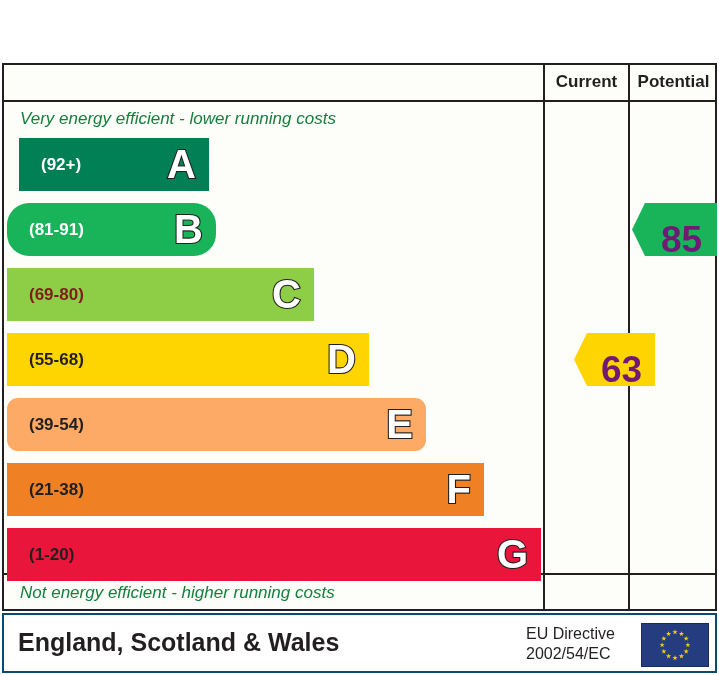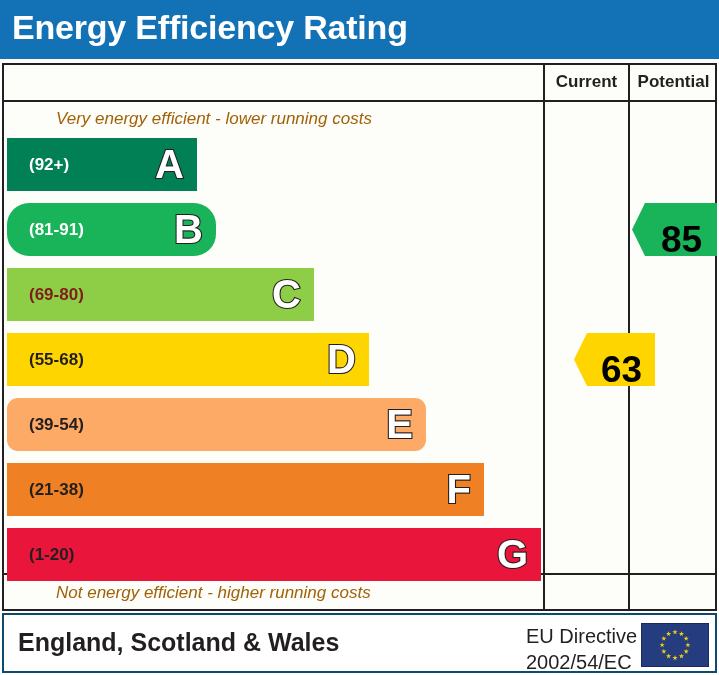--- a/index.html
+++ b/index.html
@@ -92,23 +92,22 @@
   }
   .col-head.current { left: 541px; width: 83px; }
   .col-head.potential { left: 626px; width: 87px; }
 
   
   .caption {
     position: absolute;
     left: 16px;
     font-size: 17px;
     font-style: italic;
-    color: #a16207;
-    white-space: nowrap;
-    margin-left: 36px;
+    color: #15803d;
+    white-space: nowrap;
   }
   .caption.top { top: 44px; }
   .caption.bottom { bottom: 6px; }
 
   
   .bars {
     position: absolute;
     left: 0;
     top: 73px;
     width: 537px;
@@ -149,21 +148,21 @@
     height: 53px;
     display: flex;
     align-items: center;
     justify-content: center;
     -webkit-clip-path: polygon(0% 50%, 13px 0%, 100% 0%, 100% 100%, 13px 100%);
     clip-path: polygon(0% 50%, 13px 0%, 100% 0%, 100% 100%, 13px 100%);
   }
   .rating-value {
     font-size: 37px;
     font-weight: bold;
-    color: #000000;
+    color: #701a75;
     line-height: 1;
     padding-left: 14px;
     white-space: nowrap;
     margin-top: 19px;
   }
 
   
   .footer {
     position: absolute;
     left: 2px;
@@ -180,21 +179,21 @@
     top: 13px;
     font-size: 25px;
     font-weight: bold;
     color: #231f20;
     white-space: nowrap;
   }
   .footer-directive {
     position: absolute;
     left: 522px;
     top: 9px;
-    font-size: 20px;
+    font-size: 16px;
     color: #231f20;
     line-height: 1.28;
     text-align: left;
     white-space: nowrap;
   }
   .eu-flag {
     position: absolute;
     left: 637px;
     top: 8px;
     width: 68px;
@@ -202,39 +201,36 @@
     background: #253c7f;
     border: 1px solid #1a2a5c;
     box-sizing: border-box;
   }
 </style>
 </head>
 <body>
 
 <div id="epc">
 
-  <div class="title-bar">
-    <div class="title-text">Energy Efficiency Rating</div>
-  </div>
 
   <div class="table-frame">
 
     <div class="head-rule"></div>
     <div class="foot-rule"></div>
     <div class="col-sep current"></div>
     <div class="col-sep potential"></div>
 
     <div class="col-head current">Current</div>
     <div class="col-head potential">Potential</div>
 
     <div class="caption top">Very energy efficient - lower running costs</div>
     <div class="caption bottom">Not energy efficient - higher running costs</div>
 
     <div class="bars" id="bars-layer">
-        <div class="band" style="top: 0px; width: 190px; background: rgb(0, 128, 84);">
+        <div class="band" style="top: 0px; width: 190px; background: rgb(0, 128, 84); margin-left: 12px;">
           <span class="band-range" style="color: rgb(255, 255, 255);">(92+)</span>
           <span class="band-letter">A</span>
         </div>
         <div class="band" style="top: 65px; width: 209px; background: rgb(25, 180, 89); border-radius: 22px;">
           <span class="band-range" style="color: rgb(255, 255, 255);">(81-91)</span>
           <span class="band-letter">B</span>
         </div>
         <div class="band" style="top: 130px; width: 307px; background: rgb(141, 206, 70);">
           <span class="band-range" style="color: #7f1d1d;">(69-80)</span>
           <span class="band-letter">C</span>

